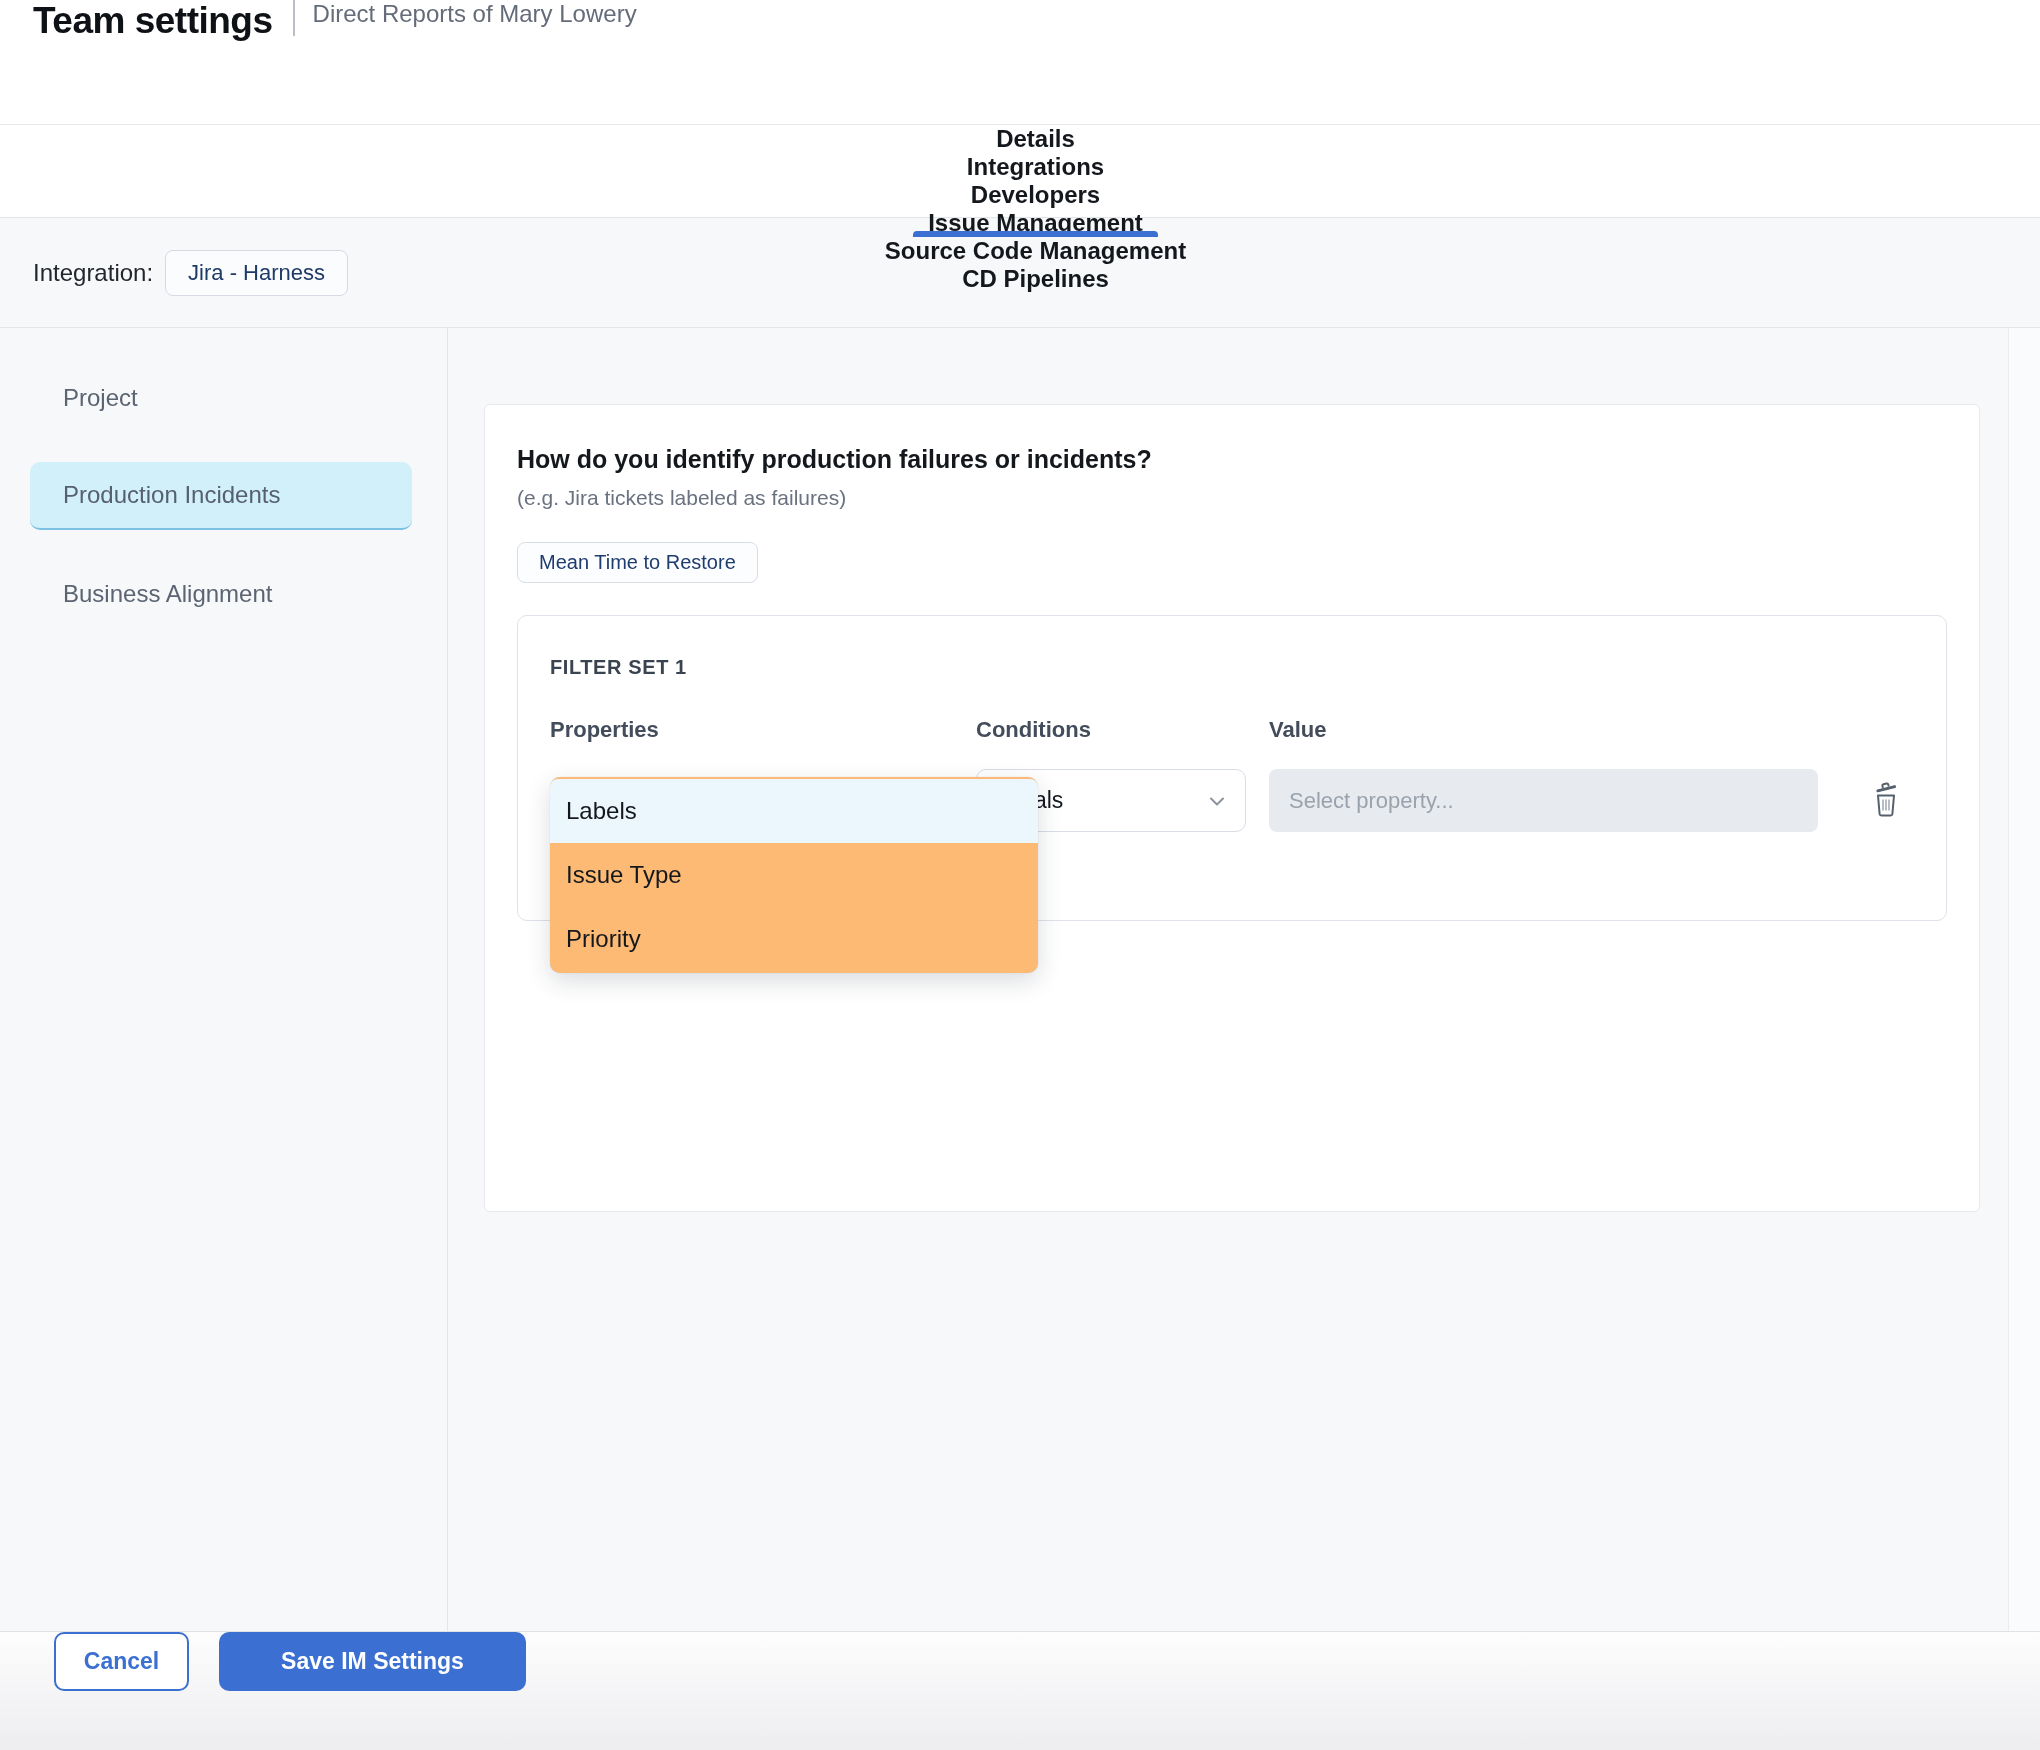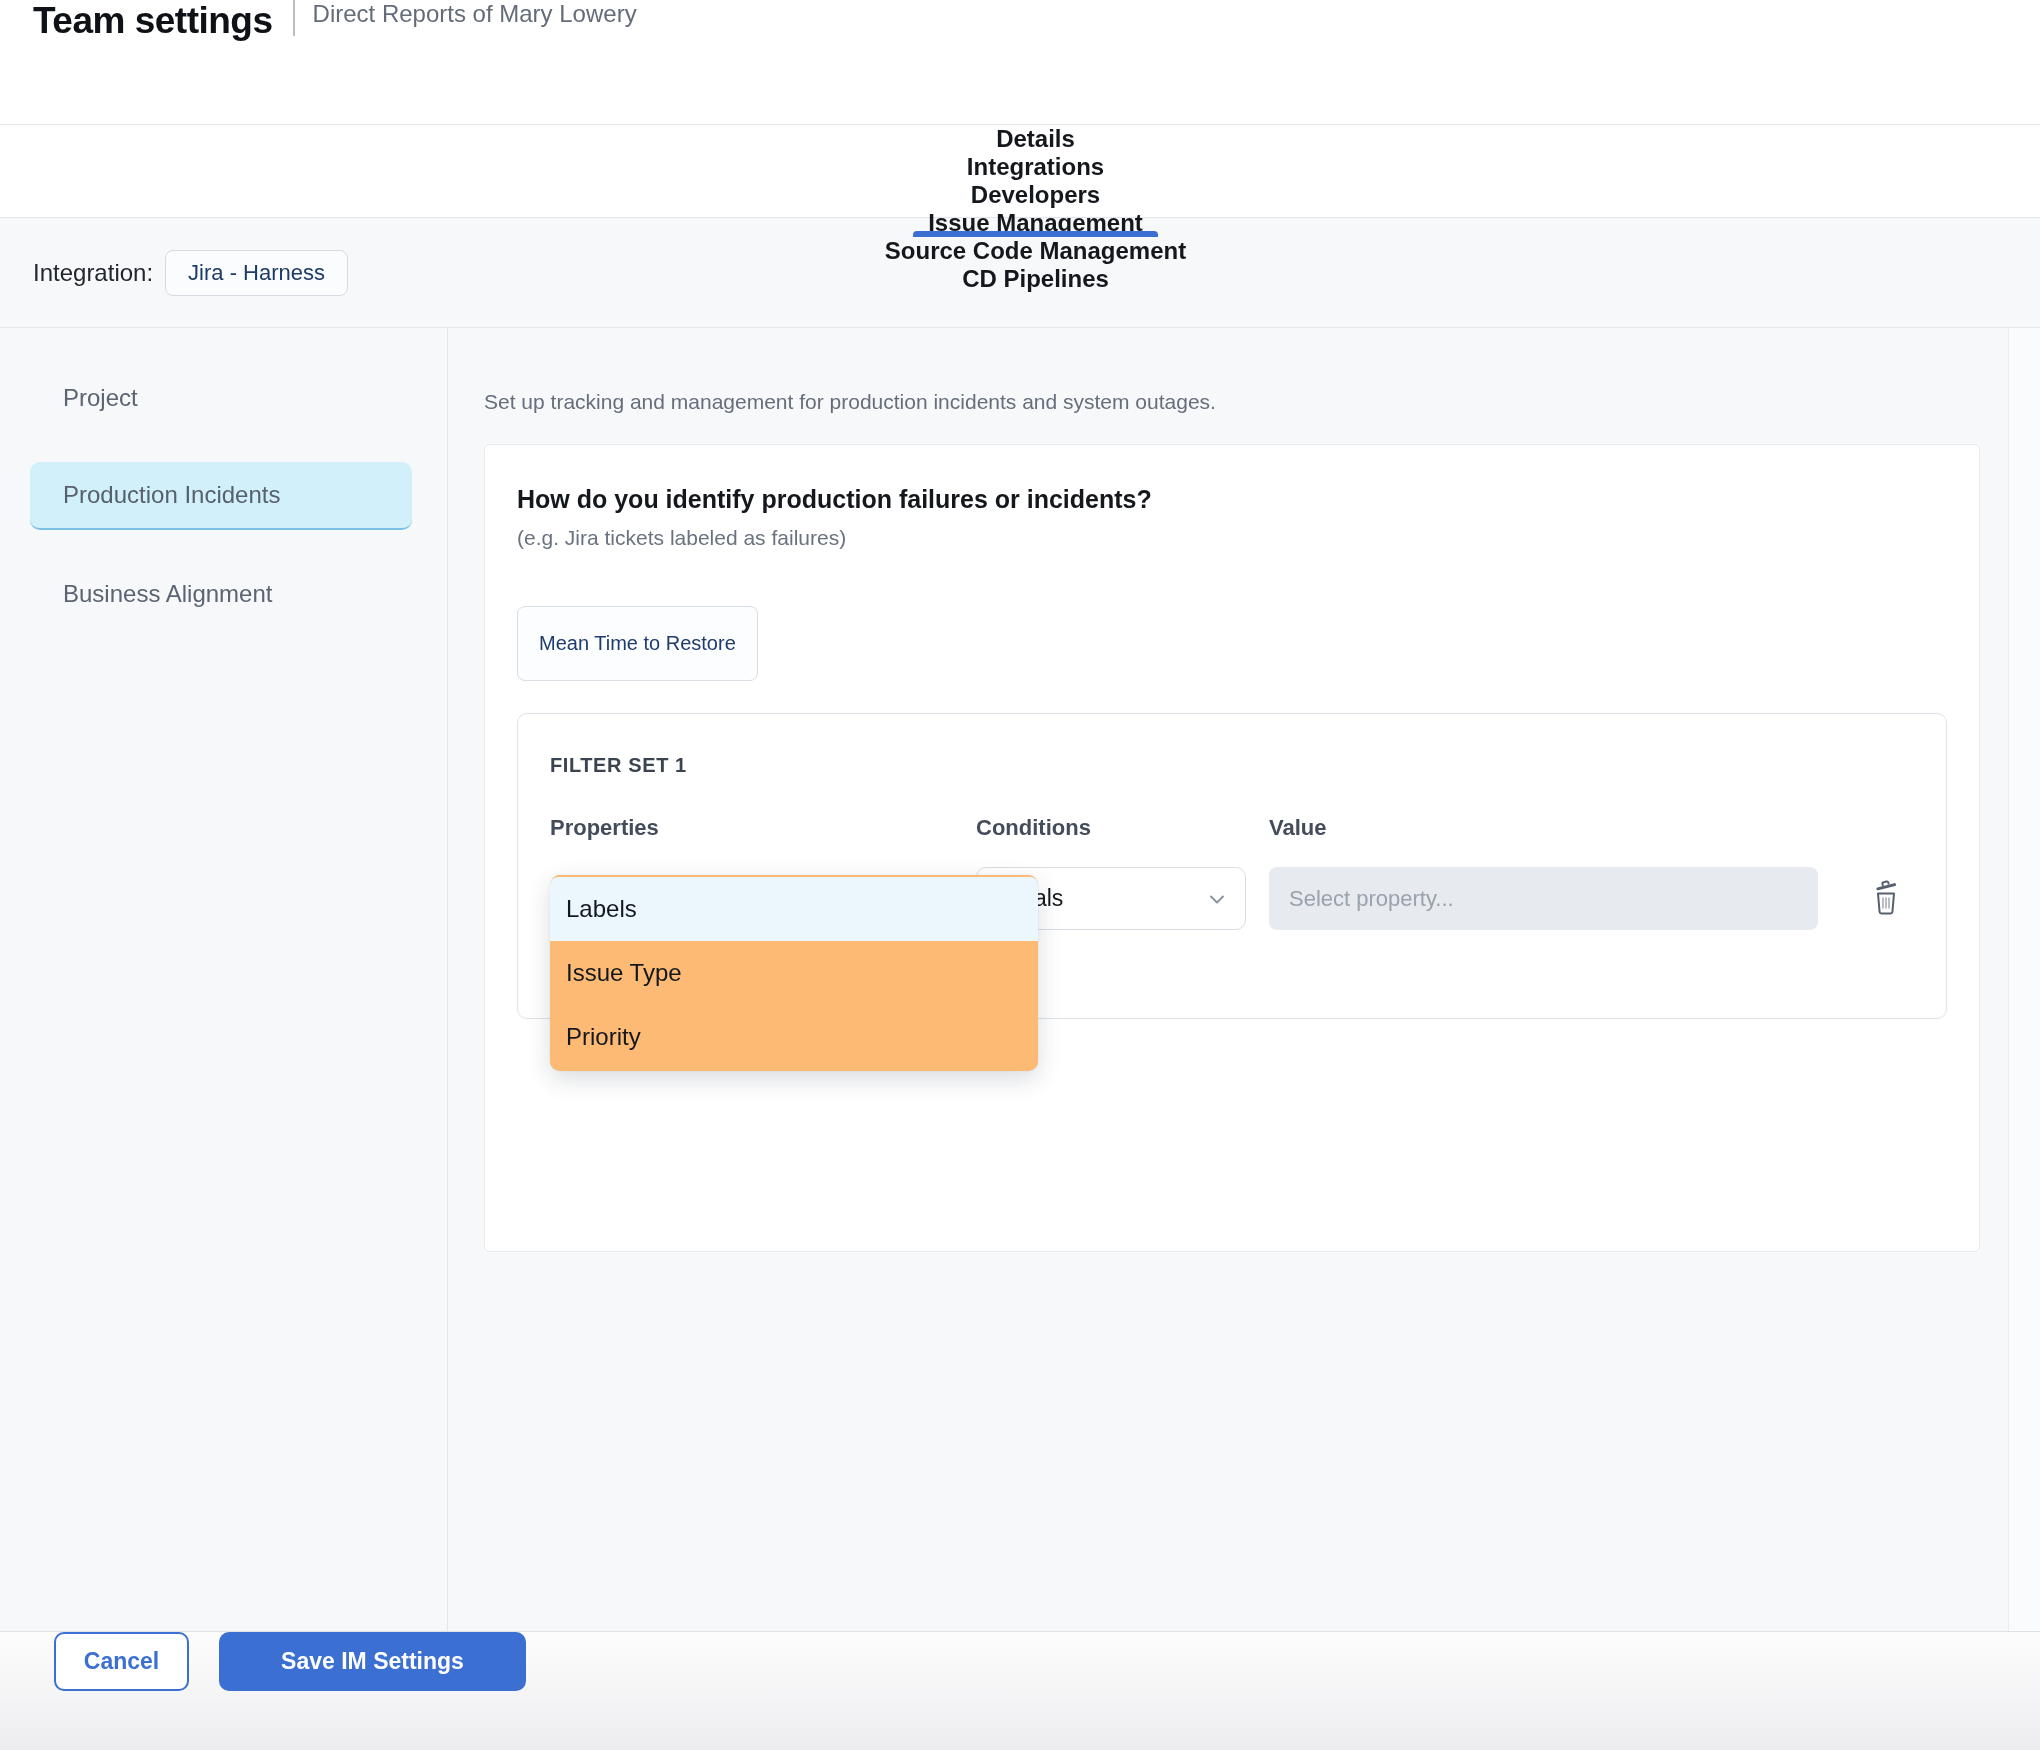--- a/index.html
+++ b/index.html
@@ -98,24 +98,24 @@
     margin-top:30px; height:808px;
     background:#ffffff;
     border:1px solid #e8eaee; border-radius:6px;
     padding:40px 32px;
   }
   .question { font-size:25px; font-weight:700; color:#14181c; }
   .question-hint { font-size:21px; color:#6a7280; margin-top:12px; }
 
   .metric-tab {
     display:inline-flex; align-items:center;
-    margin-top:56px;
+    margin-top:32px;
     border:1px solid #d9dde4; border-radius:8px;
     background:#fcfdfe;
-    padding:25px 21px;
+    padding:8px 21px;
     font-size:20px; color:#1f3c6e;
     cursor:pointer;
   }
 
   
   .filter-box {
     margin-top:32px;
     border:1px solid #dfe2e8; border-radius:10px;
     padding:40px 32px 88px 32px;
     position:relative;
@@ -230,21 +230,20 @@
 
 <div class="bodywrap">
 
   <aside class="sidebar">
     <div class="nav-item">Project</div>
     <div class="nav-item active">Production Incidents</div>
     <div class="nav-item">Business Alignment</div>
   </aside>
 
   <section class="content">
-    <p class="content-subtitle">Set up tracking and management for production incidents and system outages.</p>
 
     <div class="card">
       <h3 class="question">How do you identify production failures or incidents?</h3>
       <p class="question-hint">(e.g. Jira tickets labeled as failures)</p>
 
       <div class="metric-tab">Mean Time to Restore</div>
 
       <div class="filter-box">
         <div class="filter-title">FILTER SET 1</div>
 

